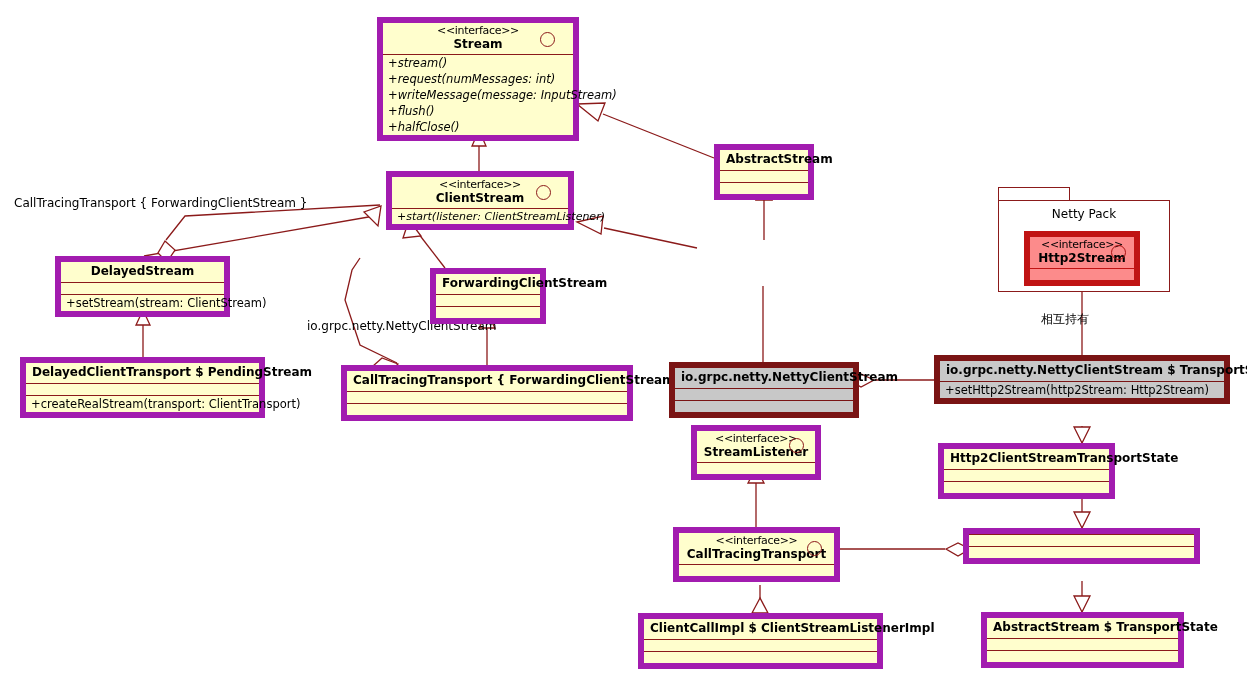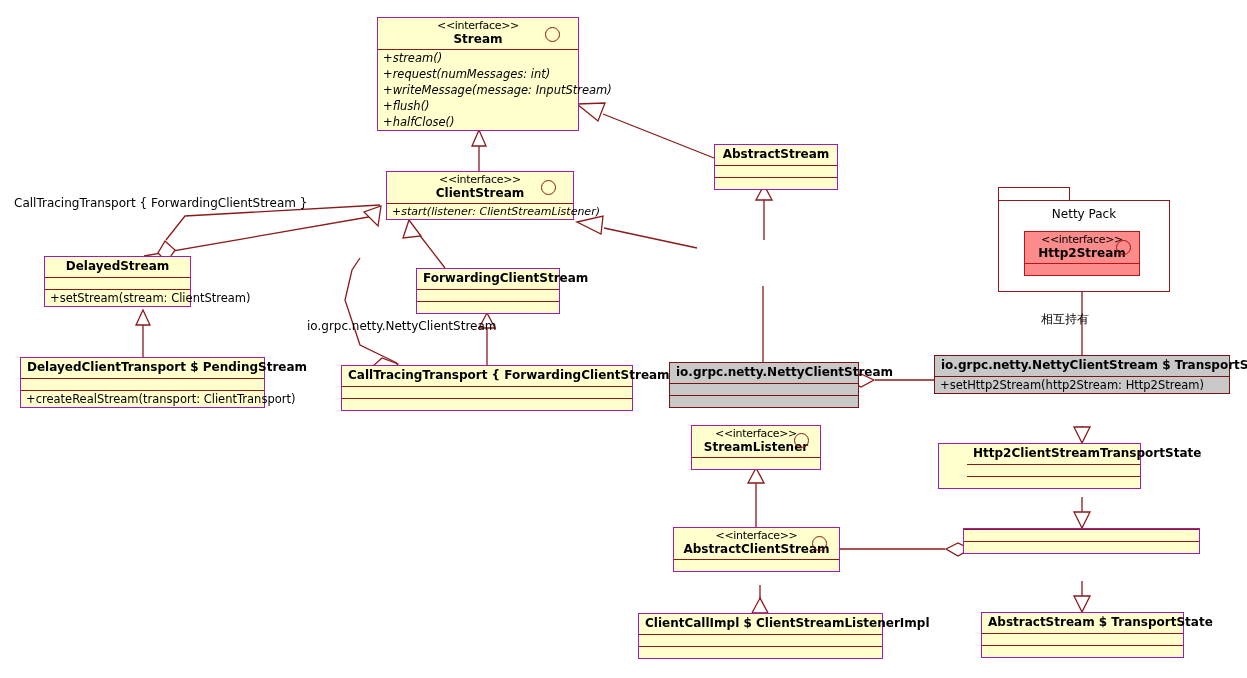--- a/index.html
+++ b/index.html
@@ -18,21 +18,21 @@
   svg.edges {
     position: absolute;
     left: 0; top: 0;
     width: 1247px;
     height: 678px;
     pointer-events: none;
   }
   .node {
     position: absolute;
     box-sizing: border-box;
-    border: 1px solid #a21caf;
+    border: 6px solid #a21caf;
     background: #fffecd;
     overflow: visible;
   }
   .node.gray {
     background: #c8c8c8;
     border-color: #7a1414;
   }
   .node.pink {
     background: #fc8b8b;
     border-color: #c01414;
@@ -223,52 +223,52 @@
   <div class="node" style="left:386px; top:171px; width:188px;">
     <div class="hdr">
       <div class="stereo">&lt;&lt;interface&gt;&gt;</div>
       <div class="nm">ClientStream</div>
       <div class="iface-circle" style="right:17px; top:8px;"></div>
     </div>
     <div class="sep"></div>
     <div class="compart ops italic" style="font-size:11px;">+start(listener: ClientStreamListener)</div>
   </div>
 
-  <div class="node" style="left:714px; top:144px; width:124px;">
+  <div class="node" style="left:714px; top:144px; width:100px;">
     <div class="hdr" style="padding-top:3px;">
       <div class="nm">AbstractStream</div>
     </div>
     <div class="sep"></div>
     <div class="compart"></div>
     <div class="sep"></div>
     <div class="compart"></div>
   </div>
 
 
-  <div class="node" style="left:44px; top:256px; width:147px;">
+  <div class="node" style="left:55px; top:256px; width:175px;">
     <div class="hdr" style="padding-top:3px;">
       <div class="nm">DelayedStream</div>
     </div>
     <div class="sep"></div>
     <div class="compart"></div>
     <div class="sep"></div>
     <div class="compart ops">+setStream(stream: ClientStream)</div>
   </div>
 
   <div class="node" style="left:20px; top:357px; width:245px;">
     <div class="hdr" style="padding-top:3px;">
       <div class="nm">DelayedClientTransport $ PendingStream</div>
     </div>
     <div class="sep"></div>
     <div class="compart"></div>
     <div class="sep"></div>
     <div class="compart ops">+createRealStream(transport: ClientTransport)</div>
   </div>
 
-  <div class="node" style="left:416px; top:268px; width:144px;">
+  <div class="node" style="left:430px; top:268px; width:116px;">
     <div class="hdr" style="padding-top:3px;">
       <div class="nm">ForwardingClientStream</div>
     </div>
     <div class="sep"></div>
     <div class="compart"></div>
     <div class="sep"></div>
     <div class="compart"></div>
   </div>
 
   <div class="node" style="left:341px; top:365px; width:292px;">
@@ -302,21 +302,21 @@
   <div class="node pink" style="left:1024px; top:231px; width:116px;">
     <div class="hdr">
       <div class="stereo">&lt;&lt;interface&gt;&gt;</div>
       <div class="nm">Http2Stream</div>
       <div class="iface-circle" style="right:8px; top:8px;"></div>
     </div>
     <div class="sep"></div>
     <div class="compart"></div>
   </div>
 
-  <div class="node" style="left:938px; top:443px; width:203px;padding-left:28px;">
+  <div class="node" style="left:938px; top:443px; width:177px;">
     <div class="hdr" style="padding-top:3px;">
       <div class="nm">Http2ClientStreamTransportState</div>
     </div>
     <div class="sep"></div>
     <div class="compart"></div>
     <div class="sep"></div>
     <div class="compart"></div>
   </div>
 
   <div class="node" style="left:963px; top:528px; width:237px;">
@@ -342,21 +342,21 @@
       <div class="nm">StreamListener</div>
       <div class="iface-circle" style="right:11px; top:7px;"></div>
     </div>
     <div class="sep"></div>
     <div class="compart"></div>
   </div>
 
   <div class="node" style="left:673px; top:527px; width:167px;">
     <div class="hdr">
       <div class="stereo">&lt;&lt;interface&gt;&gt;</div>
-      <div class="nm">AbstractClientStream</div>
+      <div class="nm">CallTracingTransport</div>
       <div class="iface-circle" style="right:12px; top:8px;"></div>
     </div>
     <div class="sep"></div>
     <div class="compart"></div>
   </div>
 
   <div class="node" style="left:638px; top:613px; width:245px;">
     <div class="hdr" style="padding-top:3px;">
       <div class="nm">ClientCallImpl $ ClientStreamListenerImpl</div>
     </div>

